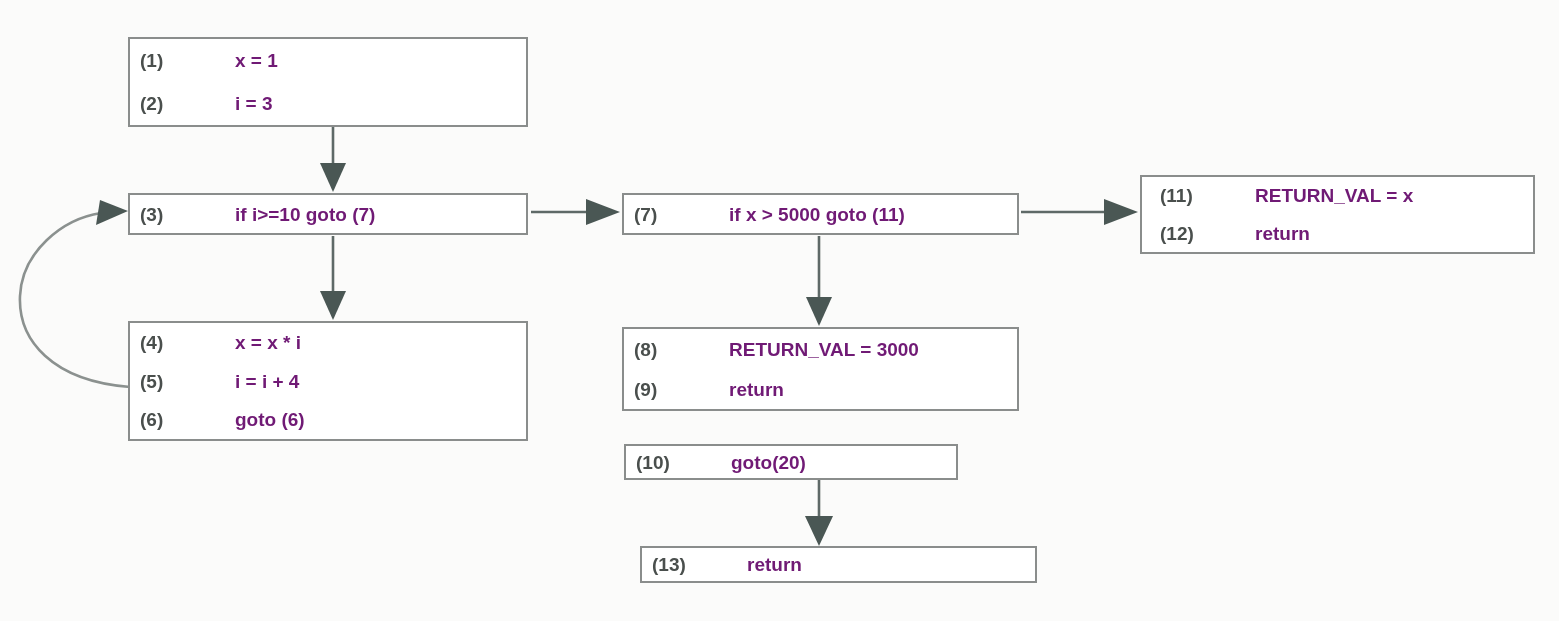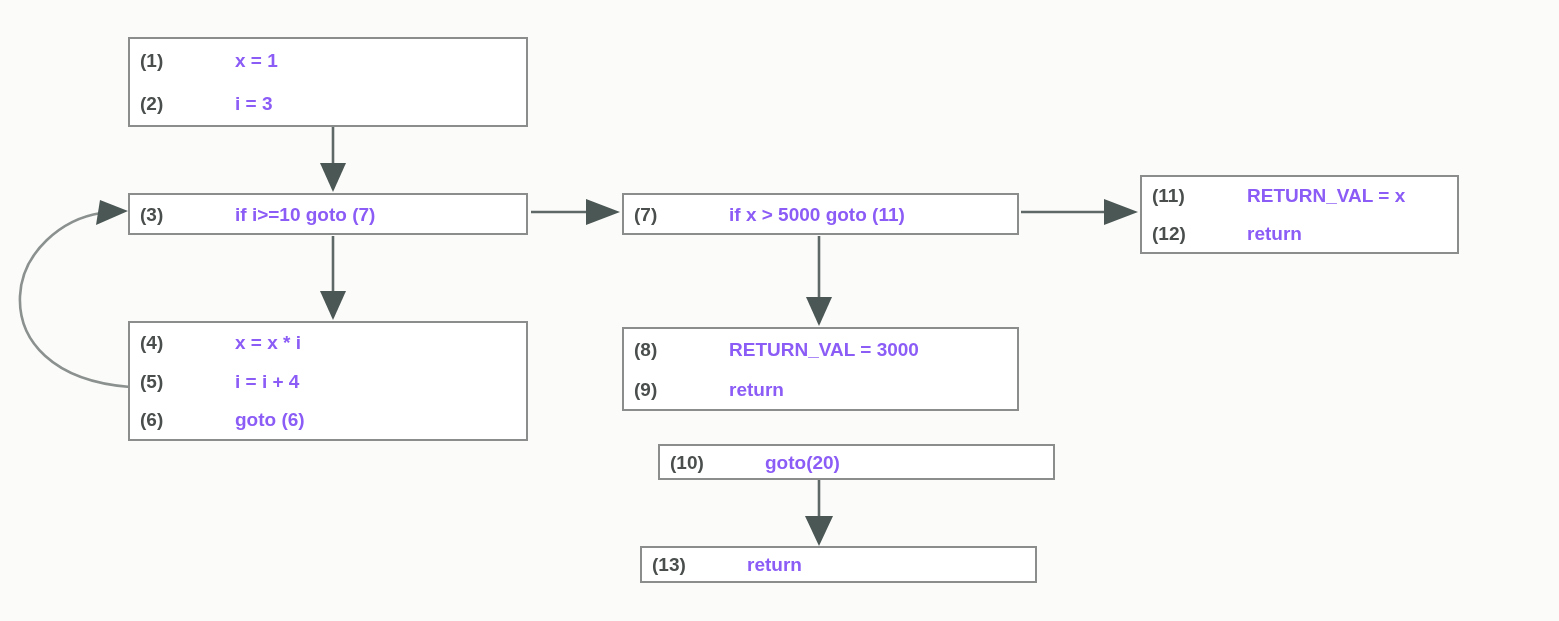--- a/index.html
+++ b/index.html
@@ -35,21 +35,21 @@
   .stmt .lbl {
     width: 105px;
     flex: 0 0 105px;
     padding-left: 10px;
     box-sizing: border-box;
     font-weight: 600;
     color: #4a4f4d;
   }
   .stmt .code {
     font-weight: 600;
-    color: #8b5cf6;
+    color: #701a75;
   }
   
   .rows1 .stmt { height: 100%; }
   .rows2 .stmt { height: 50%; }
   .rows3 .stmt { height: 33.3333%; }
 
   svg.edges {
     position: absolute;
     left: 0;
     top: 0;
@@ -158,28 +158,28 @@
     <div class="stmt">
       <span class="lbl">(8)</span>
       <span class="code">RETURN_VAL = 3000</span>
     </div>
     <div class="stmt">
       <span class="lbl">(9)</span>
       <span class="code">return</span>
     </div>
   </div>
 
-  <div class="bbox rows1" style="left:658px; top:444px; width:397px; height:36px;">
+  <div class="bbox rows1" style="left:624px; top:444px; width:334px; height:36px;">
     <div class="stmt">
       <span class="lbl">(10)</span>
       <span class="code">goto(20)</span>
     </div>
   </div>
 
-  <div class="bbox rows2" style="left:1140px; top:175px; width:319px; height:79px;">
+  <div class="bbox rows2" style="left:1140px; top:175px; width:395px; height:79px;padding-left:8px;">
     <div class="stmt">
       <span class="lbl">(11)</span>
       <span class="code">RETURN_VAL = x</span>
     </div>
     <div class="stmt">
       <span class="lbl">(12)</span>
       <span class="code">return</span>
     </div>
   </div>
 

